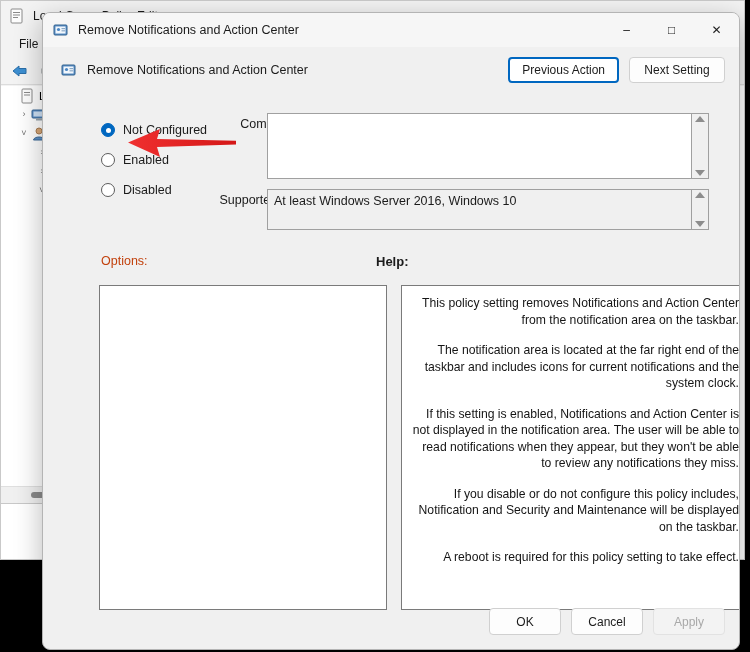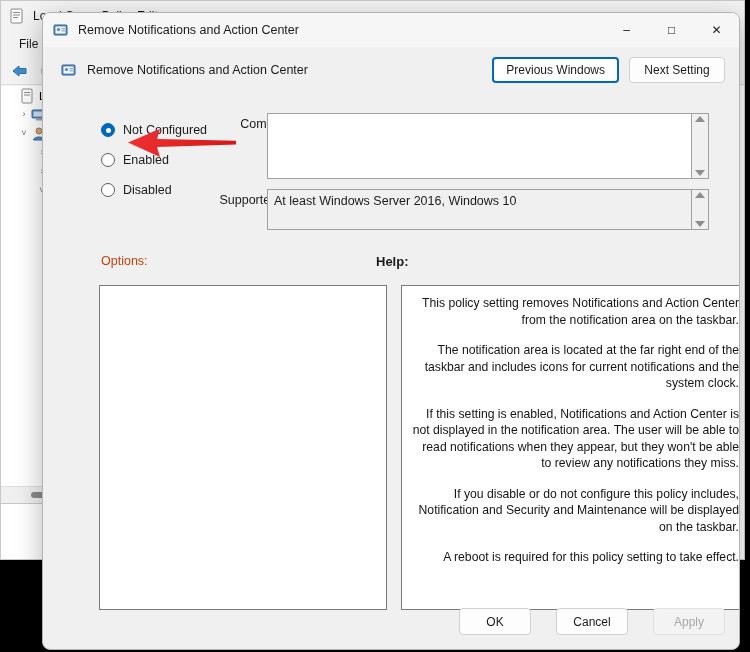--- a/index.html
+++ b/index.html
@@ -358,21 +358,21 @@
   
   .dlg-footer {
     position: absolute;
     right: 14px;
     bottom: 14px;
     display: flex;
   }
   .foot-btn {
     width: 72px;
     height: 27px;
-    margin-left: 25px;
+    margin-left: 10px;
     background: #fdfdfd;
     border: 1px solid #d0d0d0;
     border-radius: 4px;
     font-family: "Liberation Sans", sans-serif;
     font-size: 12px;
     color: #1b1b1b;
     cursor: default;
   }
   .foot-btn.disabled {
     background: #f3f3f3;
@@ -527,21 +527,21 @@
       <span class="dlg-header-icon">
         <svg width="16" height="16" viewBox="0 0 16 16">
           <rect x="1" y="3" width="13" height="10" rx="1" fill="#5b8fc7" stroke="#33628f"></rect>
           <rect x="2.5" y="4.5" width="10" height="7" fill="#f2f7fc"></rect>
           <circle cx="5.5" cy="7.5" r="1.6" fill="#4a86c4"></circle>
           <rect x="8.5" y="6" width="3.5" height="1.2" fill="#8aa9c6"></rect>
           <rect x="8.5" y="8.2" width="3.5" height="1.2" fill="#8aa9c6"></rect>
         </svg>
       </span>
       <span class="dlg-header-text">Remove Notifications and Action Center</span>
-      <button class="nav-btn focused">Previous Windows</button>
+      <button class="nav-btn focused">Previous Action</button>
       <button class="nav-btn">Next Setting</button>
     </div>
 
     <div class="dlg-upper">
 
       <div class="radio-col">
         <label class="radio-row">
           <span class="radio-mark on"></span>
           <span>Not Configured</span>
         </label>

